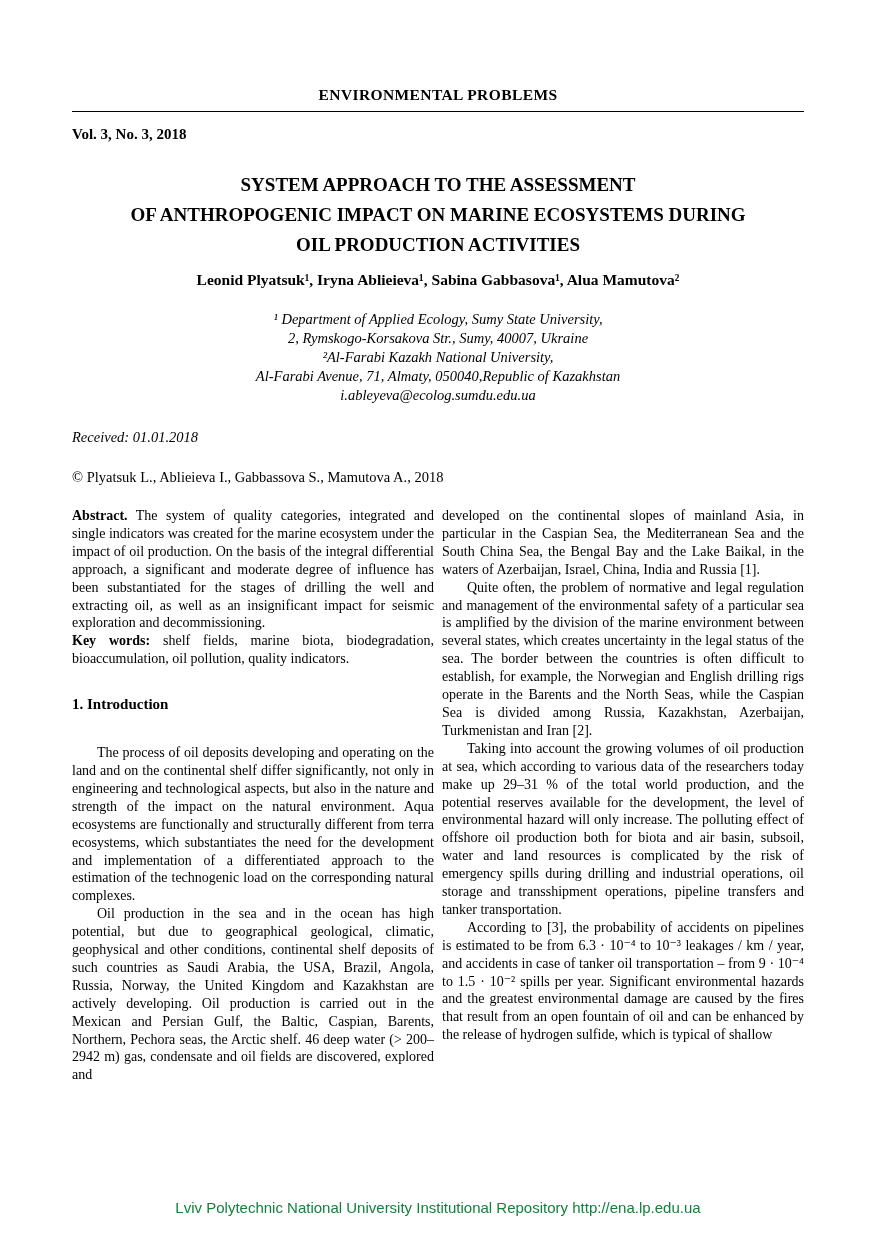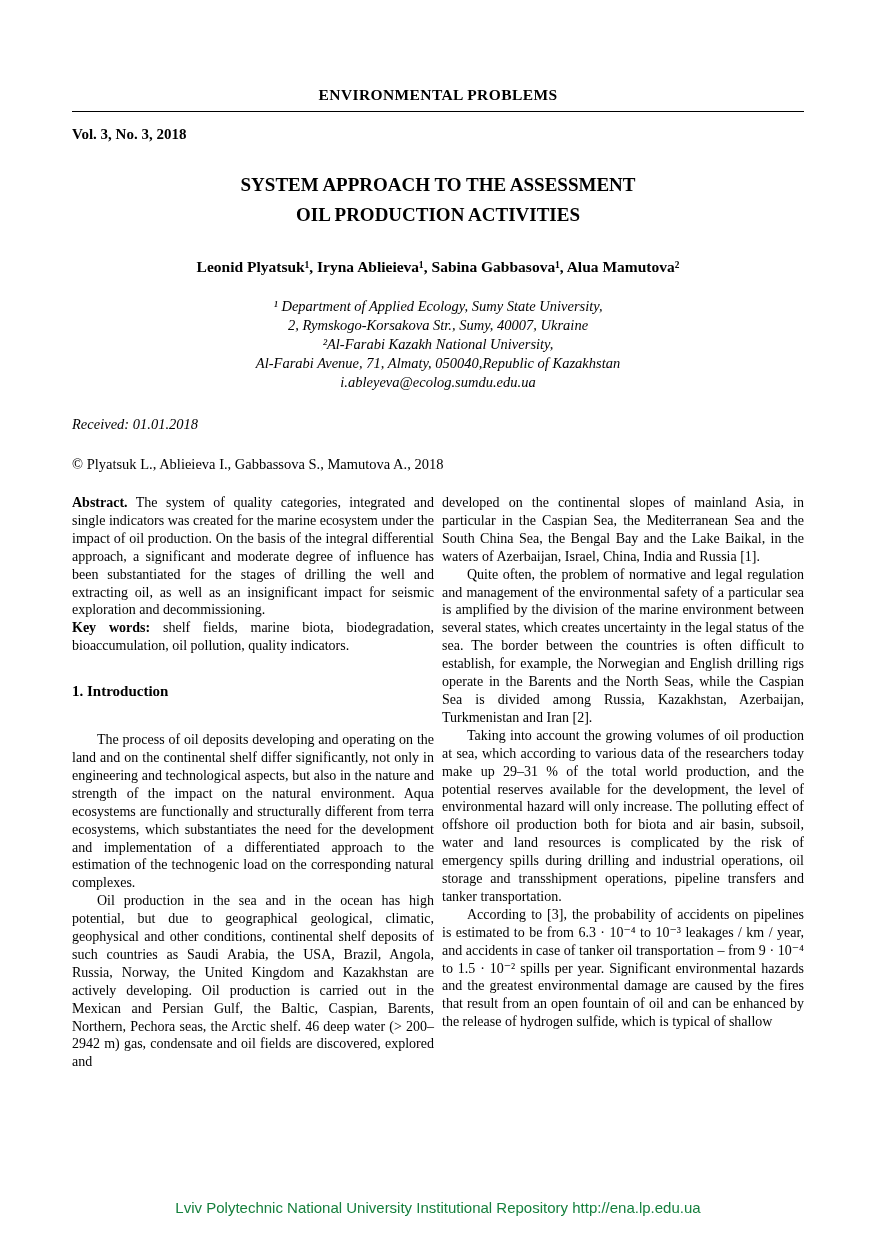--- a/index.html
+++ b/index.html
@@ -29,21 +29,21 @@
     font-size: 15px;
   }
   .article-title {
     margin-top: 27px;
     text-align: center;
     font-weight: bold;
     font-size: 19px;
     line-height: 30px;
   }
   .authors {
-    margin-top: 28px;
+    margin-top: 11px;
     text-align: center;
     font-weight: bold;
     font-size: 15.5px;
   }
   .affiliations {
     margin-top: 21px;
     text-align: center;
     font-style: italic;
     font-size: 14.5px;
     line-height: 19px;
@@ -96,20 +96,21 @@
 <div class="page">
 
   <header>
     <div class="journal-title">ENVIRONMENTAL PROBLEMS</div>
   </header>
 
   <div class="volume">Vol. 3, No. 3, 2018</div>
 
   <div class="article-title">
     <div class="title-line">SYSTEM APPROACH TO THE ASSESSMENT</div>
+    <div class="title-line">OF ANTHROPOGENIC IMPACT ON MARINE ECOSYSTEMS DURING</div>
     <div class="title-line">OIL PRODUCTION ACTIVITIES</div>
   </div>
 
   <div class="authors">Leonid Plyatsuk¹, Iryna Ablieieva¹, Sabina Gabbasova¹, Alua Mamutova²</div>
 
   <div class="affiliations">
     <div>¹ Department of Applied Ecology, Sumy State University,</div>
     <div>2, Rymskogo-Korsakova Str., Sumy, 40007, Ukraine</div>
     <div>²Al-Farabi Kazakh National University,</div>
     <div>Al-Farabi Avenue, 71, Almaty, 050040,Republic of Kazakhstan</div>

